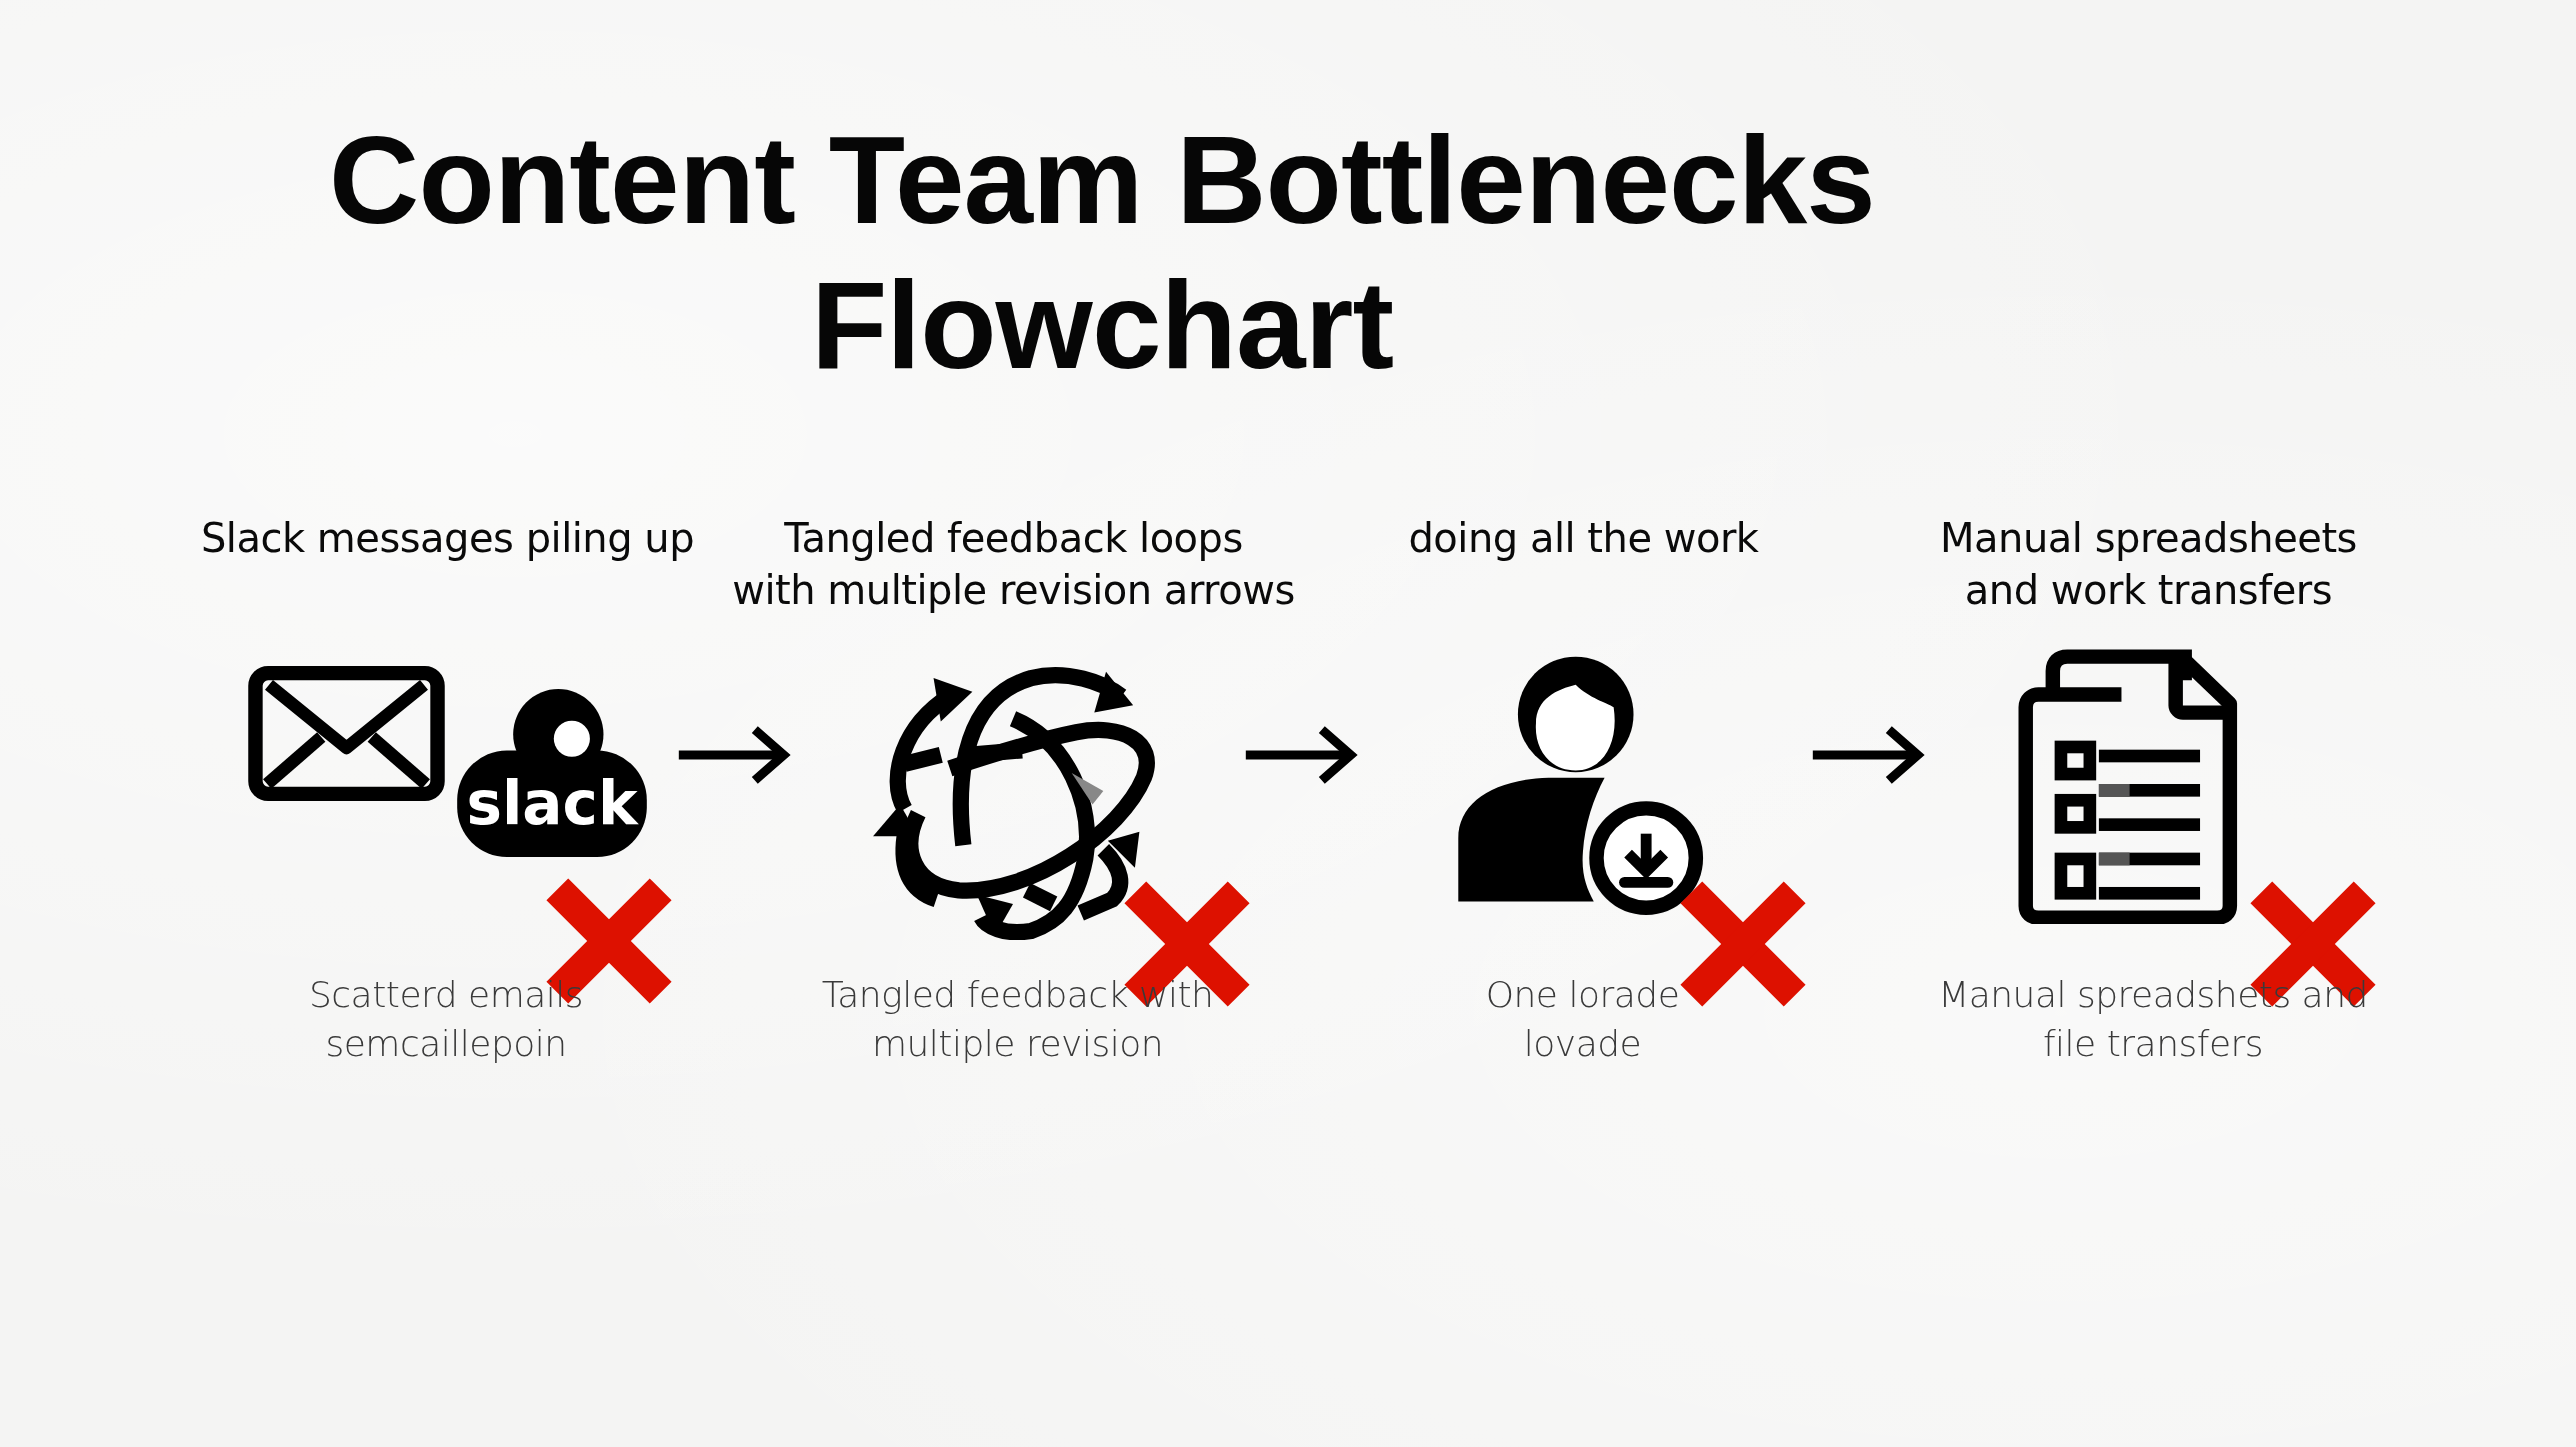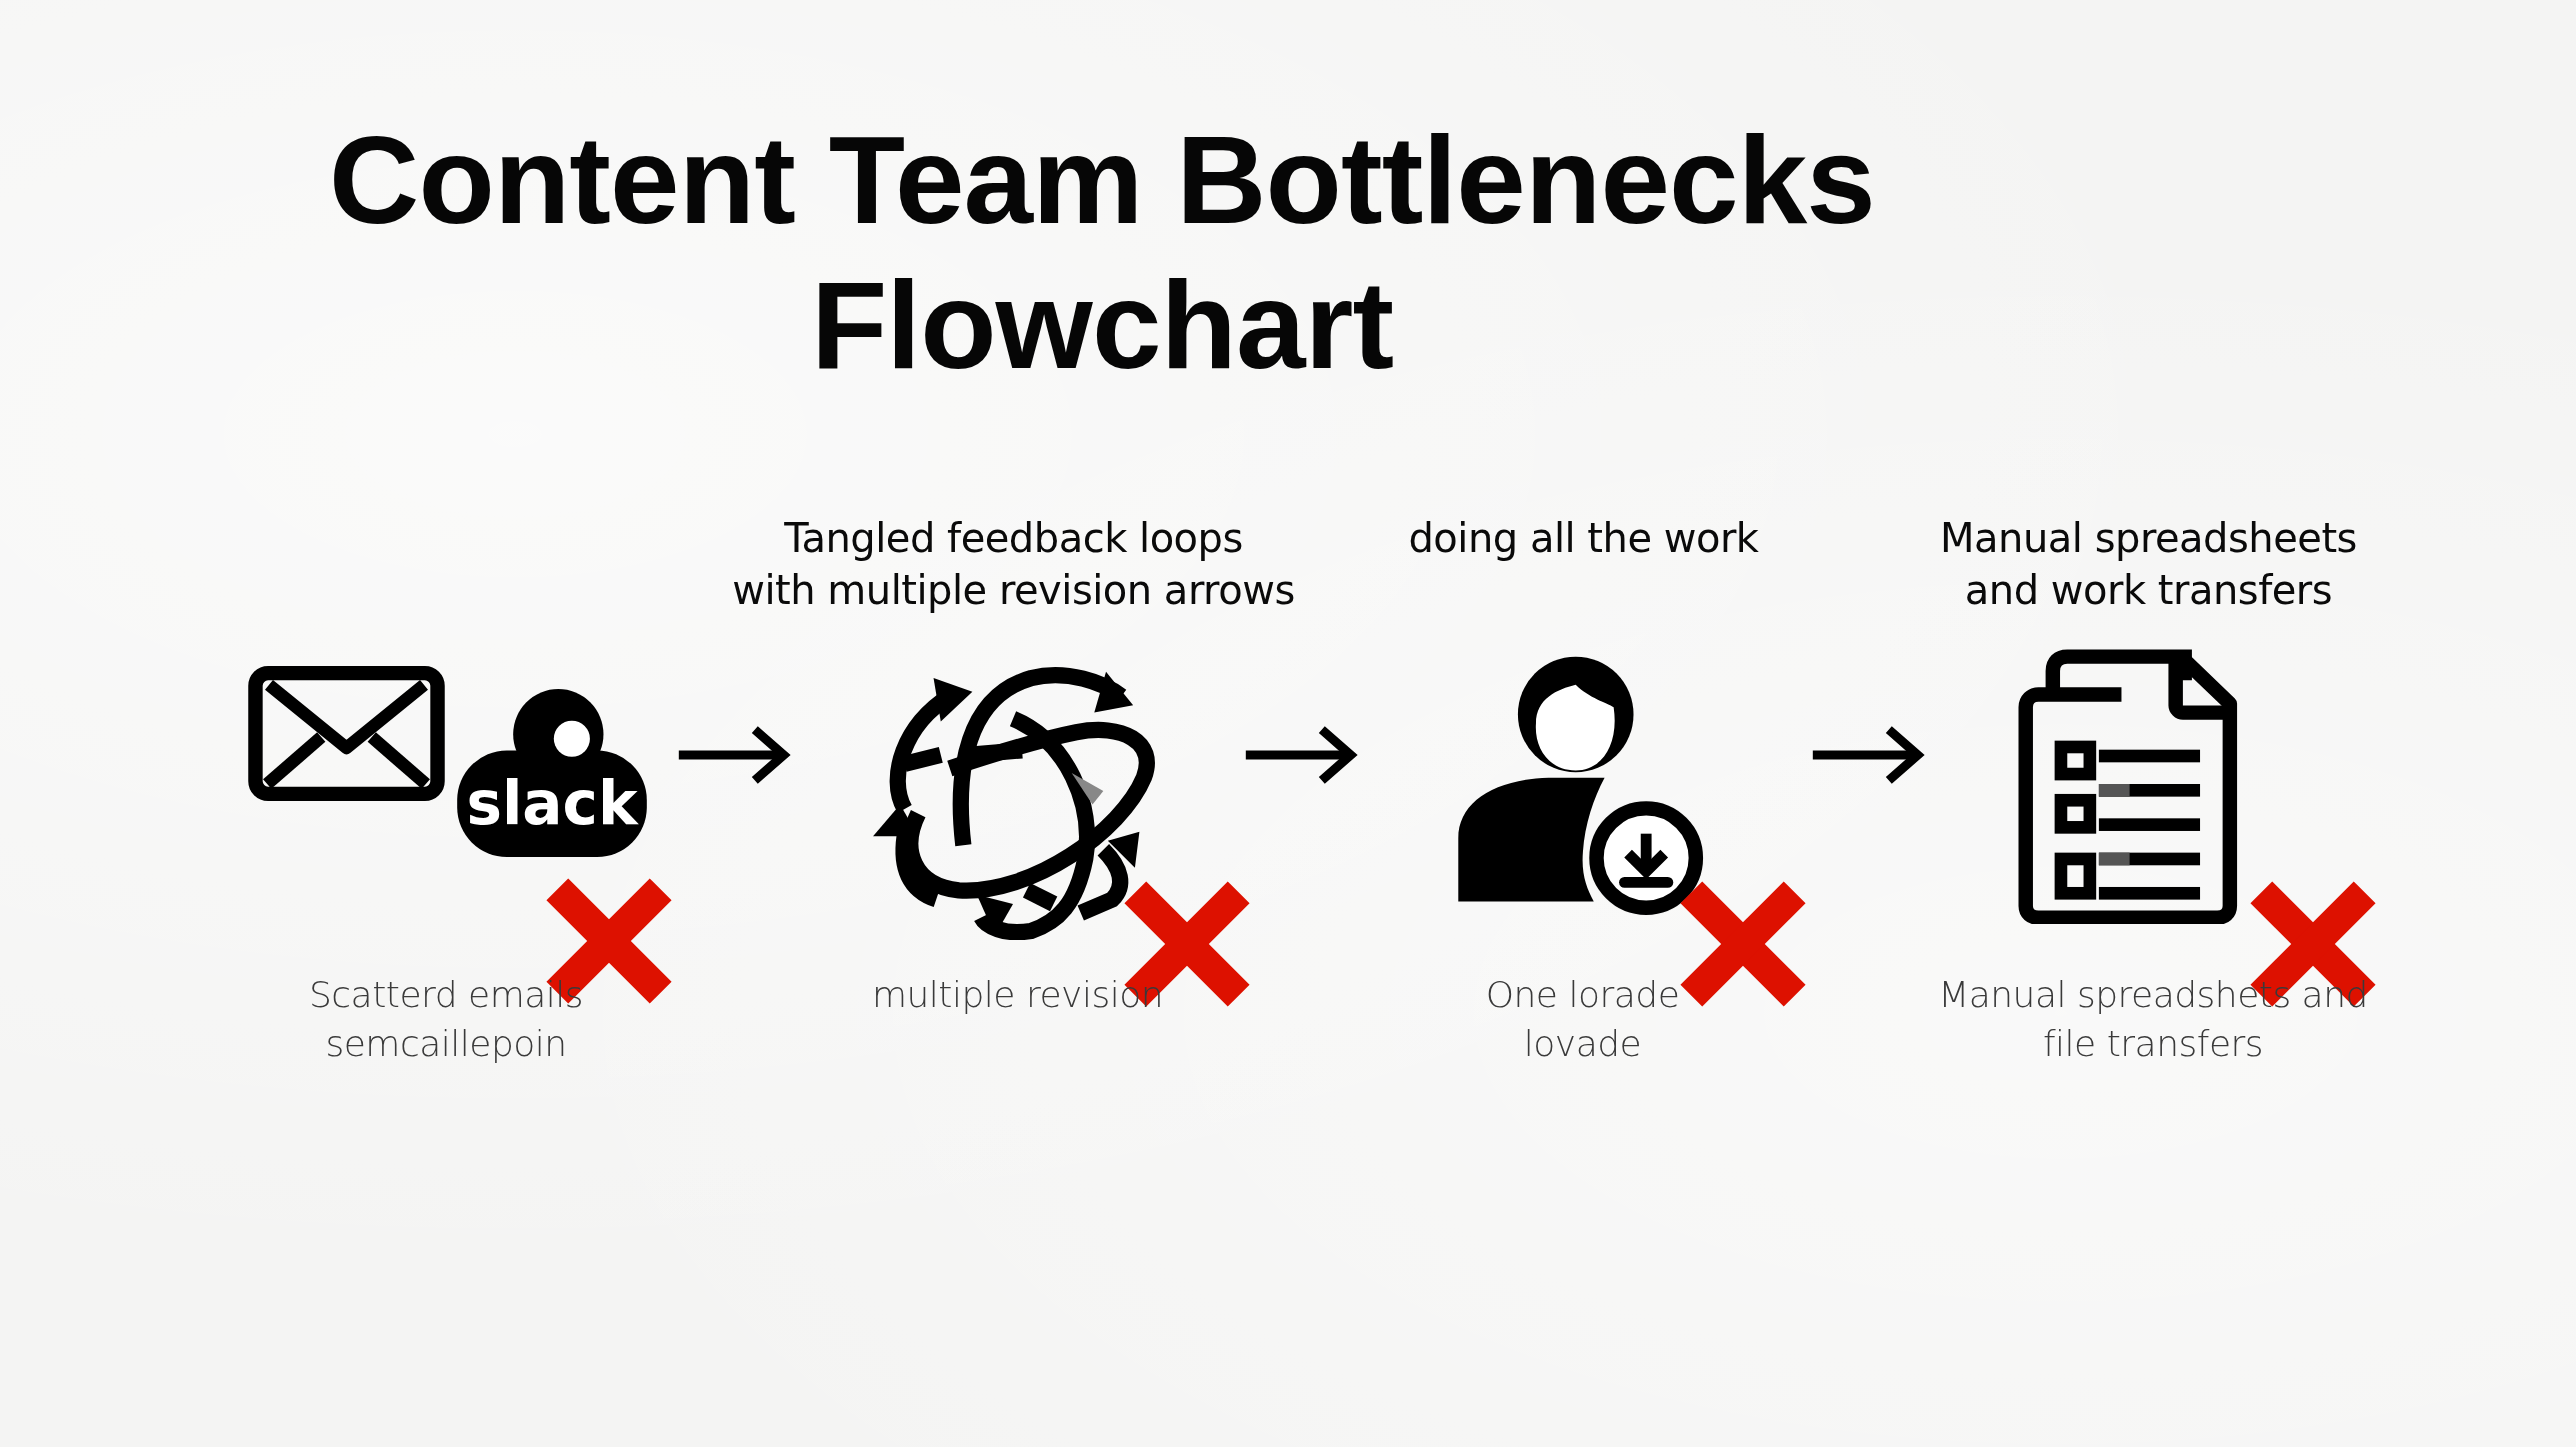--- a/index.html
+++ b/index.html
@@ -37,20 +37,21 @@
 </style>
 </head>
 <body>
 
 <div class="title">
   <span>Content Team Bottlenecks</span>
   <span>Flowchart</span>
 </div>
 
 <div class="col-head" style="left:176px; width:543px;">
+  <span>Slack messages piling up</span>
 </div>
 <svg class="icon" style="left:247px; top:665px;" width="199" height="137" viewBox="0 0 220 152">
   <rect x="9" y="9" width="202" height="134" rx="14" fill="none" stroke="#000" stroke-width="16"></rect>
   <polyline points="24,22 110,92 196,22" fill="none" stroke="#000" stroke-width="14" stroke-linejoin="round"></polyline>
   <line x1="22" y1="132" x2="82" y2="80" stroke="#000" stroke-width="14"></line>
   <line x1="198" y1="132" x2="138" y2="80" stroke="#000" stroke-width="14"></line>
 </svg>
 <svg class="icon" style="left:457px; top:680px;" width="190" height="177" viewBox="0 0 210 196">
   <circle cx="112" cy="60" r="50" fill="#000"></circle>
   <rect x="0" y="78" width="210" height="118" rx="55" fill="#000"></rect>
@@ -94,20 +95,21 @@
     <polygon points="140,280 180,290 160,325"></polygon>
     <polygon points="285,220 320,210 315,250"></polygon>
   </g>
   <path d="M 245 145 L 280 165 L 268 180 Z" fill="#888"></path>
 </svg>
 <svg class="xmark" style="left:1119px; top:876px;" viewBox="0 0 150 150">
   <line x1="18" y1="18" x2="132" y2="132" stroke="#dd1100" stroke-width="34"></line>
   <line x1="132" y1="18" x2="18" y2="132" stroke="#dd1100" stroke-width="34"></line>
 </svg>
 <div class="col-sub" style="left:778px; width:479px;">
+  <span>Tangled feedback with</span>
   <span>multiple revision</span>
 </div>
 
 <svg class="arrow" style="left:1244px; top:726px;" viewBox="0 0 126 64">
   <line x1="2" y1="32" x2="118" y2="32" stroke="#000" stroke-width="10"></line>
   <polyline points="86,4 118,32 86,60" fill="none" stroke="#000" stroke-width="10"></polyline>
 </svg>
 
 <div class="col-head" style="left:1312px; width:543px;">
   <span>doing all the work</span>

